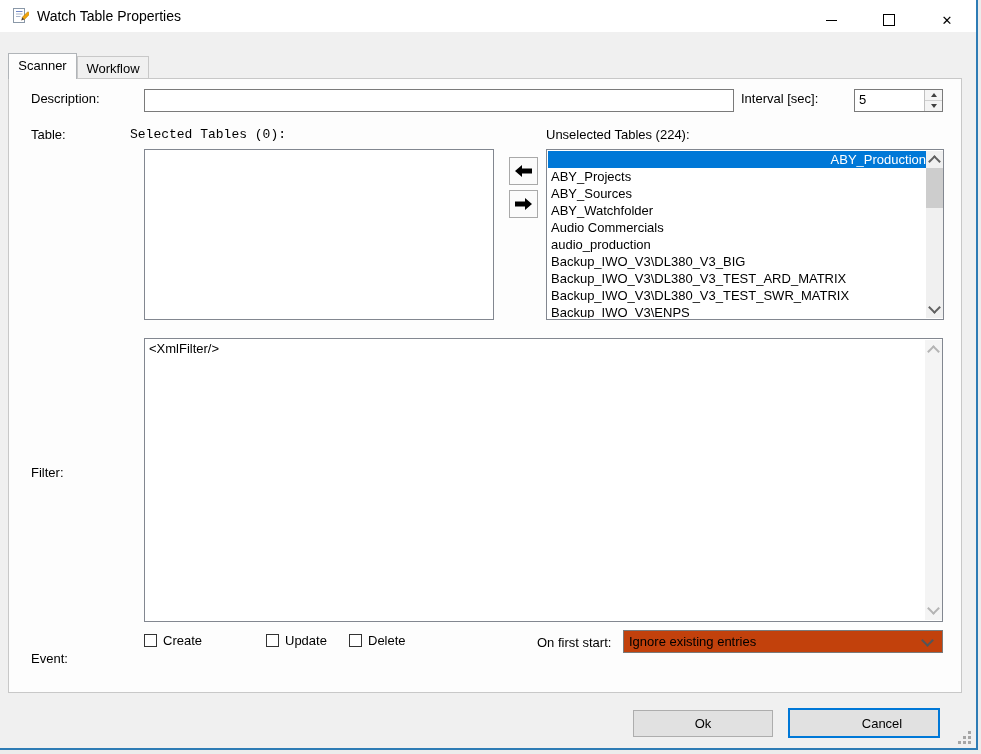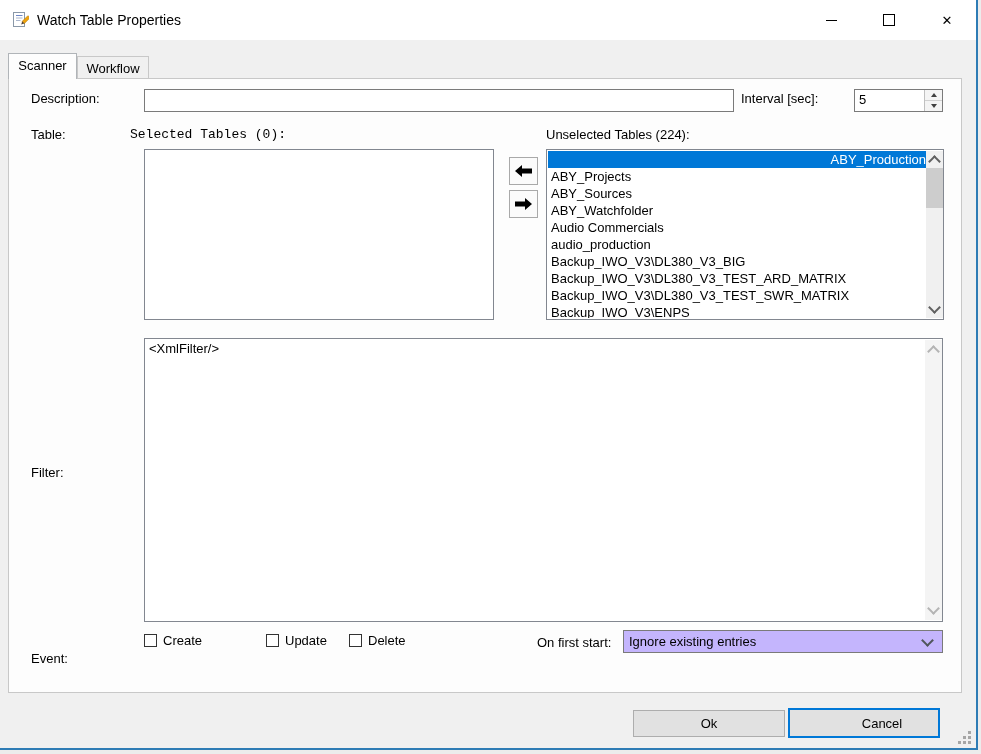--- a/index.html
+++ b/index.html
@@ -12,21 +12,21 @@
   }
   .window{
     position:absolute;left:0;top:0;
     width:978px;height:750px;
     background:#f0f0f0;
     border-right:2px solid var(--winborder,#2e7cb5);
     border-bottom:2px solid var(--winborder,#2e7cb5);
     box-sizing:border-box;
   }
   
-  .titlebar{position:absolute;left:0;top:0;right:0;height:40px;background:#ffffff;display:flex;align-items:center;}
+  .titlebar{position:absolute;left:0;top:0;right:0;height:32px;background:#ffffff;display:flex;align-items:center;}
   .app-icon{margin-left:11px;width:18px;height:18px;flex:0 0 auto;}
   .title-text{margin-left:8px;font-size:14px;}
   .win-controls{position:absolute;right:0;top:0;height:40px;display:flex;}
   .wc{width:58px;height:40px;display:flex;align-items:center;justify-content:center;cursor:default;}
   .glyph-min{width:11px;height:1px;background:#000;}
   .glyph-max{width:10px;height:10px;border:1px solid #000;background:transparent;}
   .glyph-close{font-size:13px;line-height:13px;}
   
   .tab{position:absolute;box-sizing:border-box;font-size:13px;display:flex;align-items:flex-start;justify-content:center;padding-top:4px;}
   .tab-active{left:8px;top:53px;width:69px;height:26px;background:#fdfdfd;border:1px solid #b0b4b8;border-bottom:none;z-index:3;}
@@ -64,21 +64,21 @@
   
   .movebtn{position:absolute;width:29px;height:28px;box-sizing:border-box;background:#fbfbfb;border:1px solid #a9a9a9;display:flex;align-items:center;justify-content:center;}
   
   .filterbox{position:absolute;box-sizing:border-box;background:#fff;border:1px solid #828790;}
   .filtertext{position:absolute;left:4px;top:2px;right:20px;font-size:13px;white-space:pre;}
   
   .cbgroup{position:absolute;display:flex;align-items:center;}
   .cb{width:13px;height:13px;box-sizing:border-box;background:#fff;border:1px solid #333;}
   .cb-label{font-size:13px;margin-left:6px;}
   
-  .dropdown{position:absolute;box-sizing:border-box;background:#c4b5fd;border:1px solid #7a7a7a;display:flex;align-items:center;}
+  .dropdown{position:absolute;box-sizing:border-box;background:#c2410c;border:1px solid #7a7a7a;display:flex;align-items:center;}
   .dd-value{flex:1;font-size:13px;padding-left:5px;white-space:nowrap;overflow:hidden;}
   .dd-chev{width:7px;height:7px;border-bottom:2px solid #50565c;border-right:2px solid #50565c;transform:rotate(45deg);margin-right:10px;margin-top:-3px;}
   
   .btn{position:absolute;box-sizing:border-box;background:#e1e1e1;border:1px solid #adadad;font-size:13px;display:flex;align-items:center;justify-content:center;font-family:"Liberation Sans", sans-serif;}
   .btn-default{border:2px solid var(--sel,#0078d7);}
   
   .grip{position:absolute;right:5px;bottom:4px;width:3px;height:3px;background:#a6a6a6;
         box-shadow:-5px 0 #a6a6a6, -10px 0 #a6a6a6, 0 -5px #a6a6a6, -5px -5px #a6a6a6, 0 -10px #a6a6a6;}
 </style>
 </head>
@@ -193,17 +193,17 @@
     </div>
 
     <span class="lbl" style="left:528px;top:556px;">On first start:</span>
     <div class="dropdown" style="left:614px;top:551px;width:320px;height:23px;">
       <span class="dd-value">Ignore existing entries</span>
       <span class="dd-chev"></span>
     </div>
 
   </div>
 
-  <div class="btn" style="left:633px;top:710px;width:152px;height:27px;">Ok</div>
+  <div class="btn" style="left:633px;top:710px;width:140px;height:27px;">Ok</div>
   <div class="btn btn-default" style="left:788px;top:708px;width:152px;height:30px;padding-left:36px;">Cancel</div>
   <div class="grip"></div>
 
 </div>
 
 </body></html>

